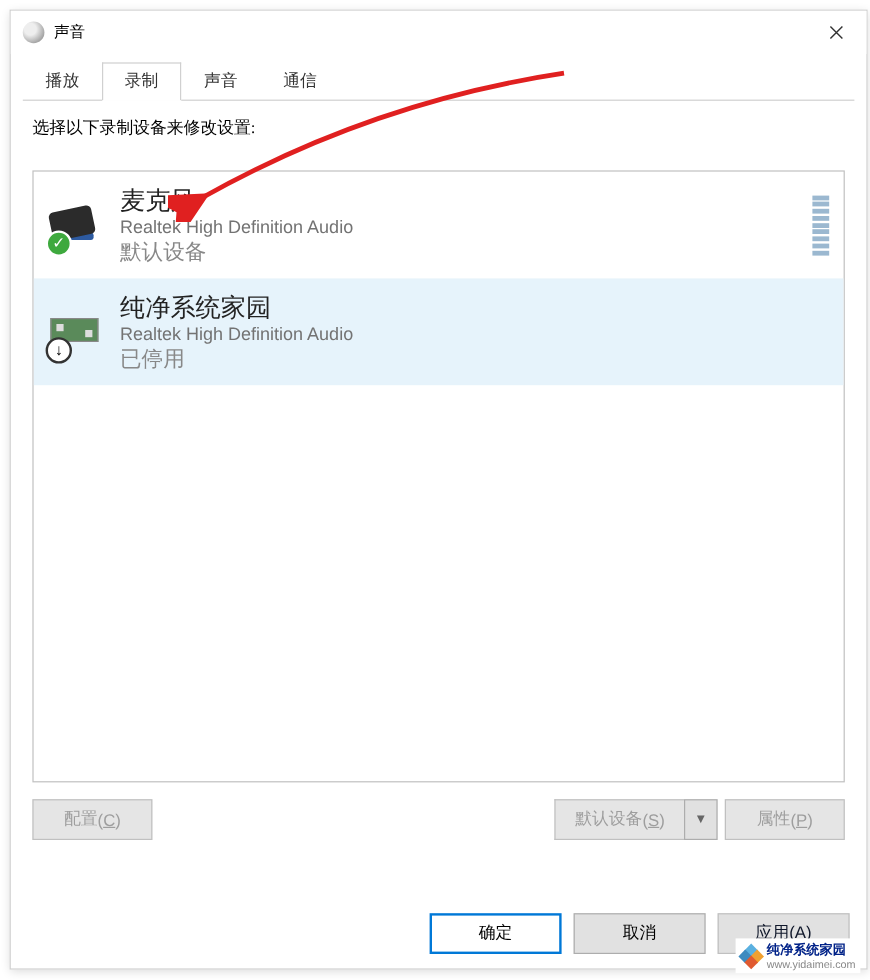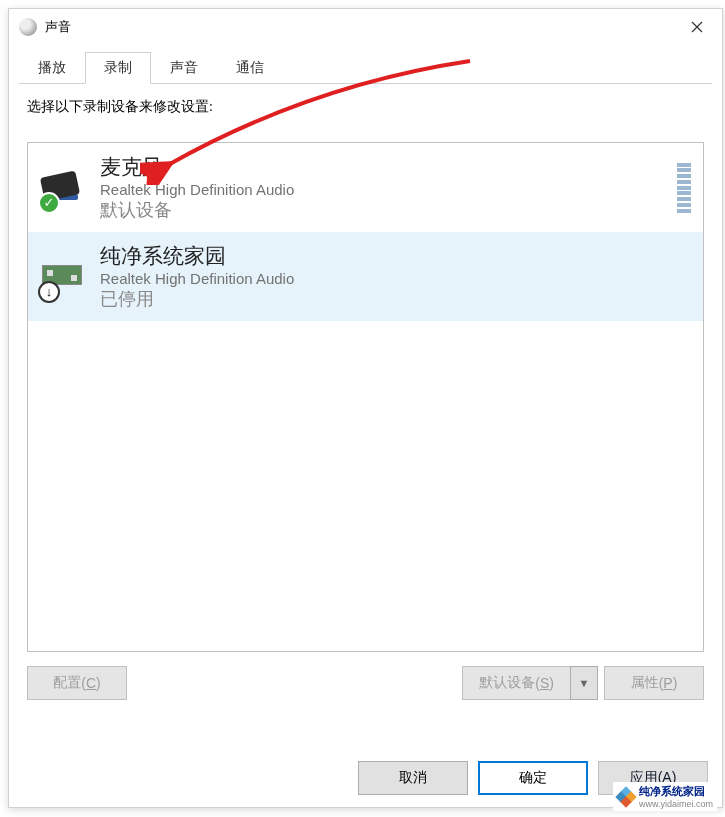--- a/index.html
+++ b/index.html
@@ -130,22 +130,22 @@
           <span>▼</span>
         </div>
       </div>
       <button class="btn disabled">
         <span>属性</span>(<u>P</u>)
       </button>
     </div>
   </div>
 
   <div class="dialog-buttons">
+    <button class="dlg-btn primary">确定</button>
     <button class="dlg-btn">取消</button>
-    <button class="dlg-btn primary">确定</button>
     <button class="dlg-btn apply">
       <span>应用</span>(<u>A</u>)
     </button>
   </div>
 </div>
 
 <svg class="arrow-annot" width="340" height="130">
   <defs>
     <marker id="ah" markerWidth="14" markerHeight="12" refX="2" refY="6" orient="auto">
       <path d="M12,0 L0,6 L12,12 L8,6 Z" fill="#e02020"></path>

